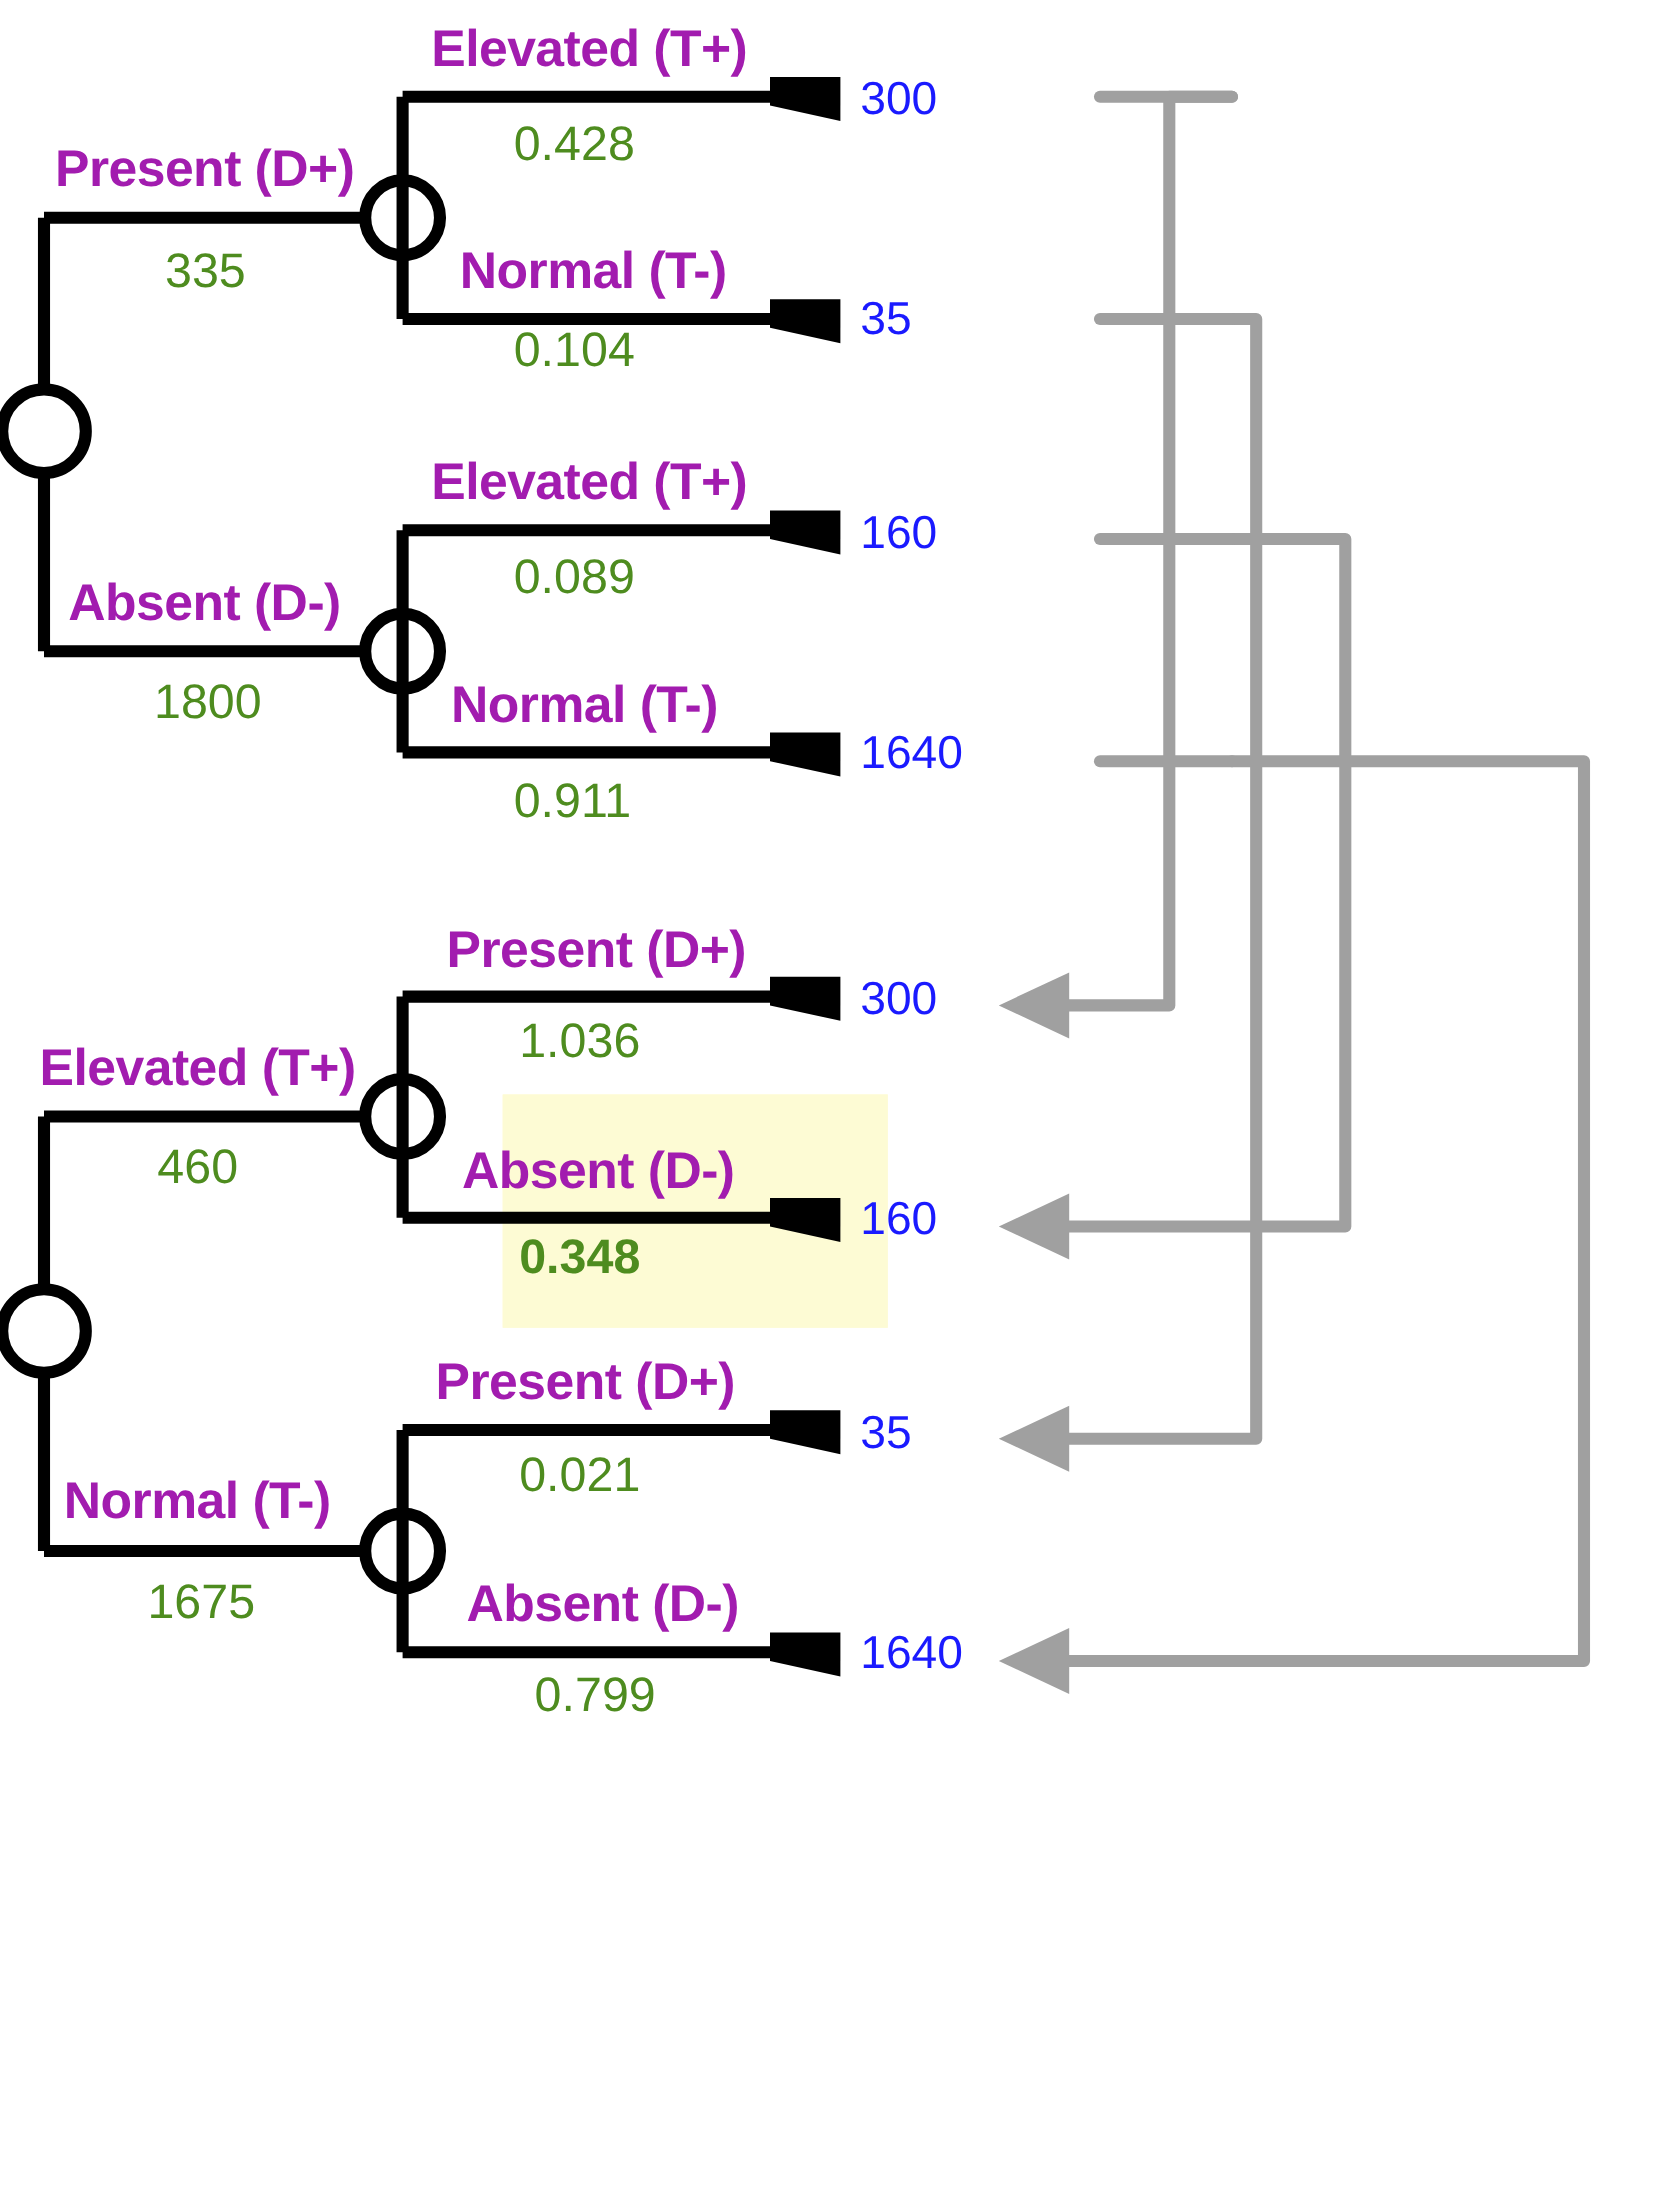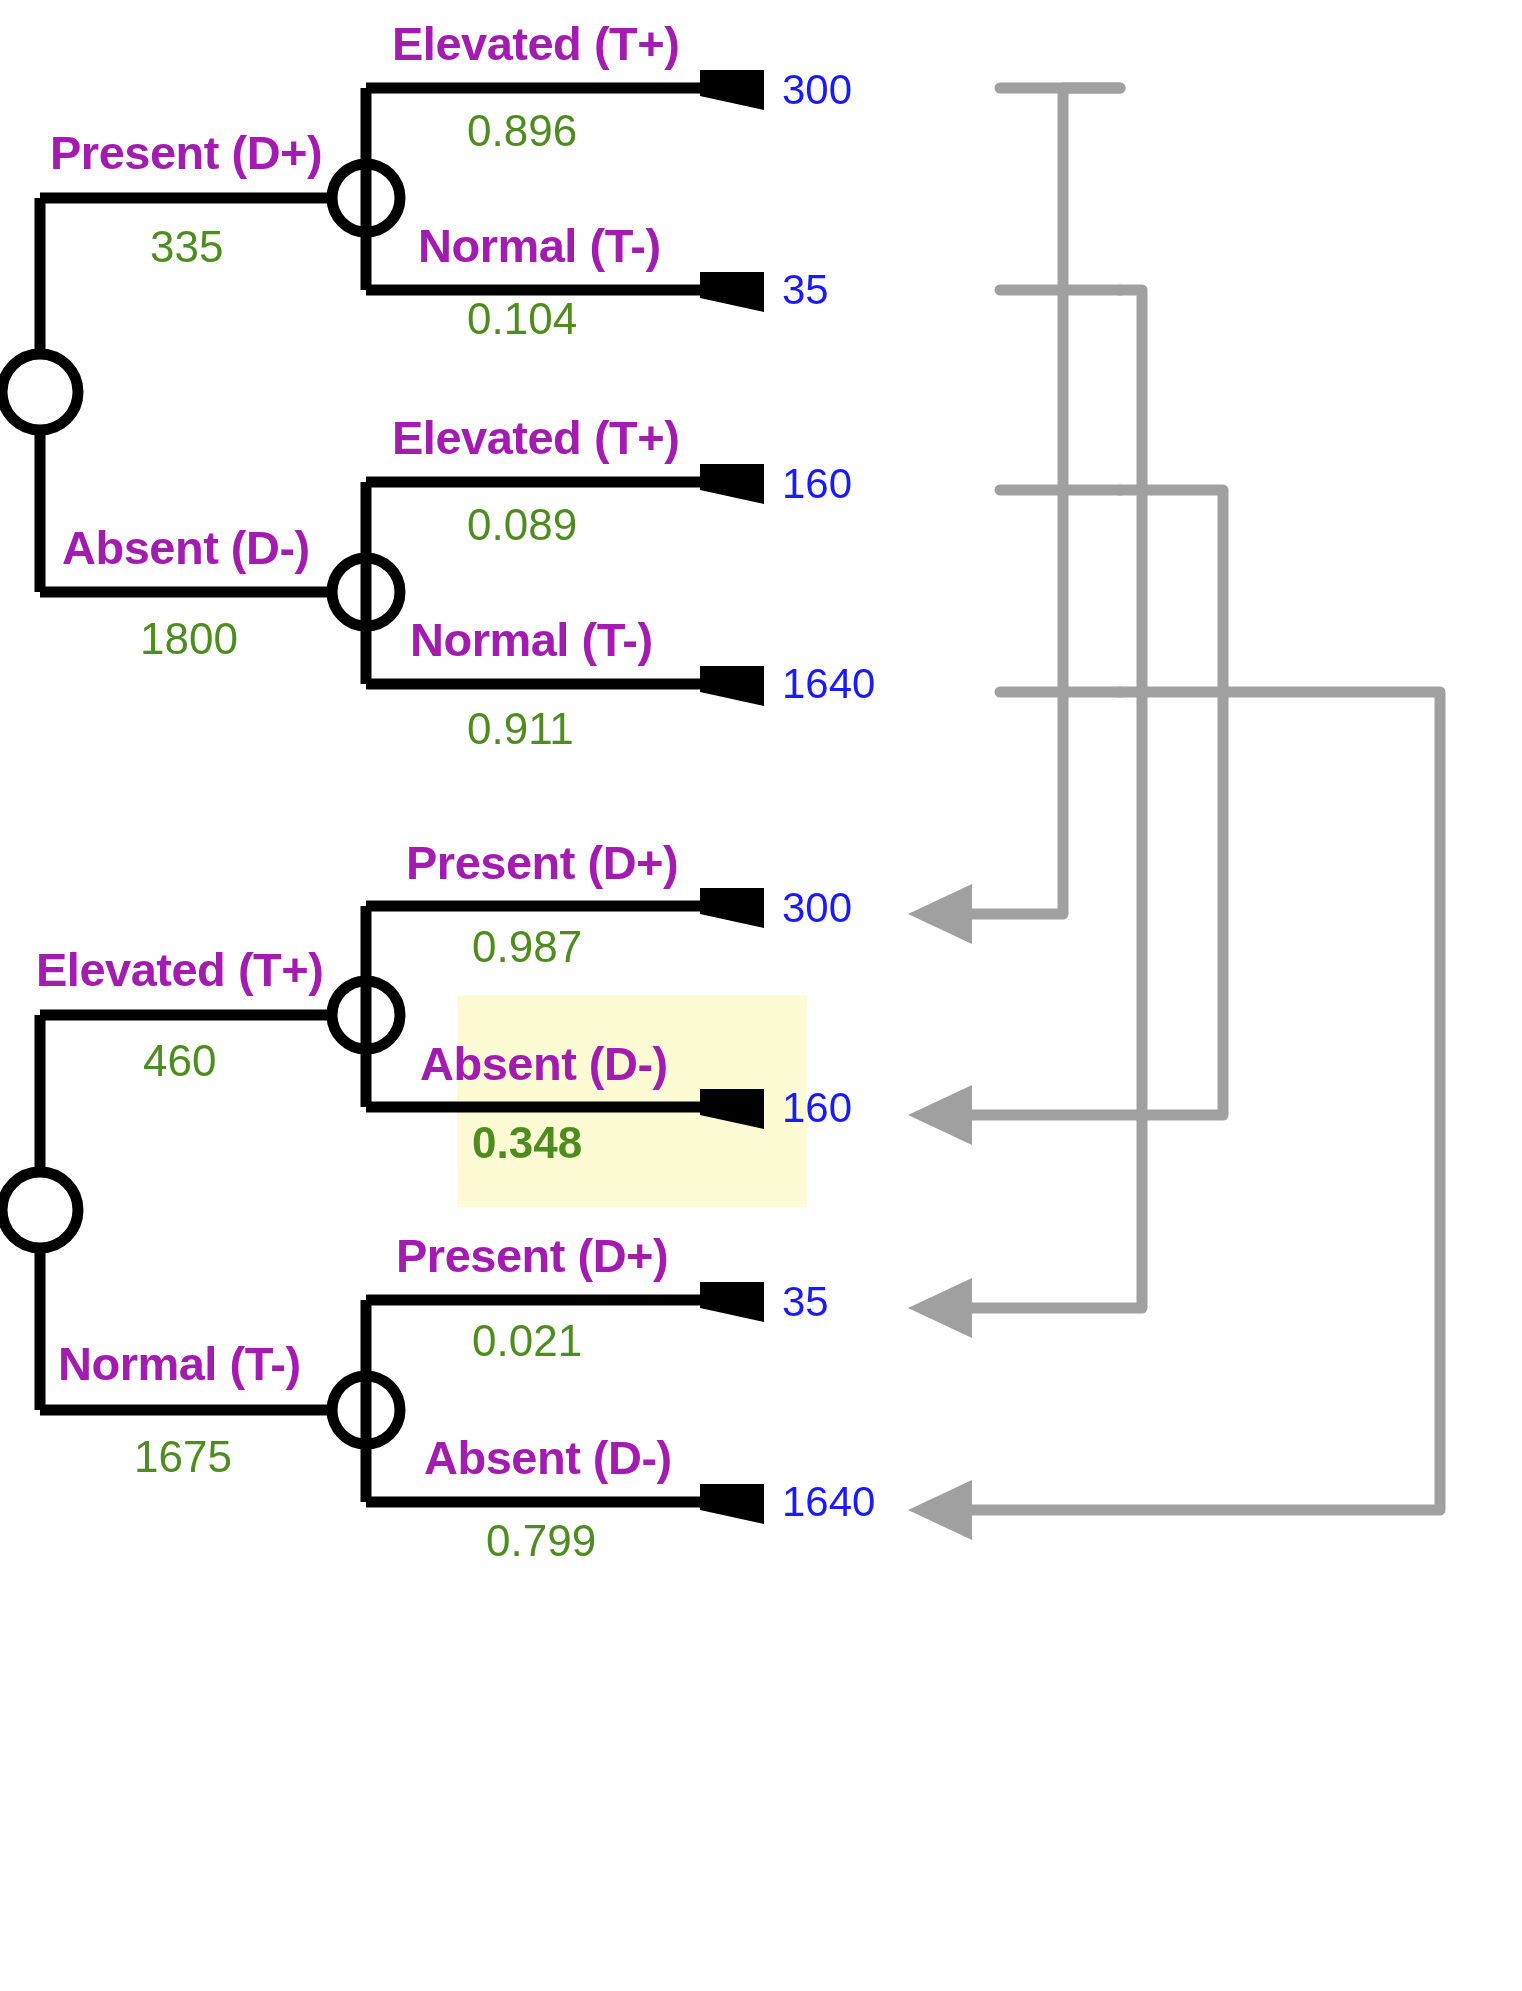--- a/index.html
+++ b/index.html
@@ -85,21 +85,21 @@
       <polygon points="908,1115 972,1085 972,1145"></polygon>
       <polygon points="908,1308 972,1278 972,1338"></polygon>
       <polygon points="908,1510 972,1480 972,1540"></polygon>
     </g>
   </svg>
 
   <div class="lbl branch-label" style="left:50px;top:125px;">Present (D+)</div>
   <div class="lbl prob-label" style="left:150px;top:222px;">335</div>
 
   <div class="lbl branch-label" style="left:392px;top:16px;">Elevated (T+)</div>
-  <div class="lbl prob-label" style="left:467px;top:106px;">0.896</div>
+  <div class="lbl prob-label" style="left:467px;top:106px;">0.428</div>
   <div class="lbl payoff-label" style="left:782px;top:66px;">300</div>
 
   <div class="lbl branch-label" style="left:418px;top:218px;">Normal (T-)</div>
   <div class="lbl prob-label" style="left:467px;top:294px;">0.104</div>
   <div class="lbl payoff-label" style="left:782px;top:266px;">35</div>
 
   <div class="lbl branch-label" style="left:62px;top:520px;">Absent (D-)</div>
   <div class="lbl prob-label" style="left:140px;top:614px;">1800</div>
 
   <div class="lbl branch-label" style="left:392px;top:410px;">Elevated (T+)</div>
@@ -107,21 +107,21 @@
   <div class="lbl payoff-label" style="left:782px;top:460px;">160</div>
 
   <div class="lbl branch-label" style="left:410px;top:612px;">Normal (T-)</div>
   <div class="lbl prob-label" style="left:467px;top:704px;text-align:right;">0.911</div>
   <div class="lbl payoff-label" style="left:782px;top:660px;">1640</div>
 
   <div class="lbl branch-label" style="left:36px;top:942px;">Elevated (T+)</div>
   <div class="lbl prob-label" style="left:143px;top:1036px;">460</div>
 
   <div class="lbl branch-label" style="left:406px;top:835px;">Present (D+)</div>
-  <div class="lbl prob-label" style="left:472px;top:922px;">0.987</div>
+  <div class="lbl prob-label" style="left:472px;top:922px;">1.036</div>
   <div class="lbl payoff-label" style="left:782px;top:884px;">300</div>
 
   <div class="lbl branch-label" style="left:420px;top:1036px;">Absent (D-)</div>
   <div class="lbl prob-label" style="left:472px;top:1118px;font-weight:bold;">0.348</div>
   <div class="lbl payoff-label" style="left:782px;top:1084px;">160</div>
 
   <div class="lbl branch-label" style="left:58px;top:1336px;">Normal (T-)</div>
   <div class="lbl prob-label" style="left:134px;top:1432px;">1675</div>
 
   <div class="lbl branch-label" style="left:396px;top:1228px;">Present (D+)</div>

